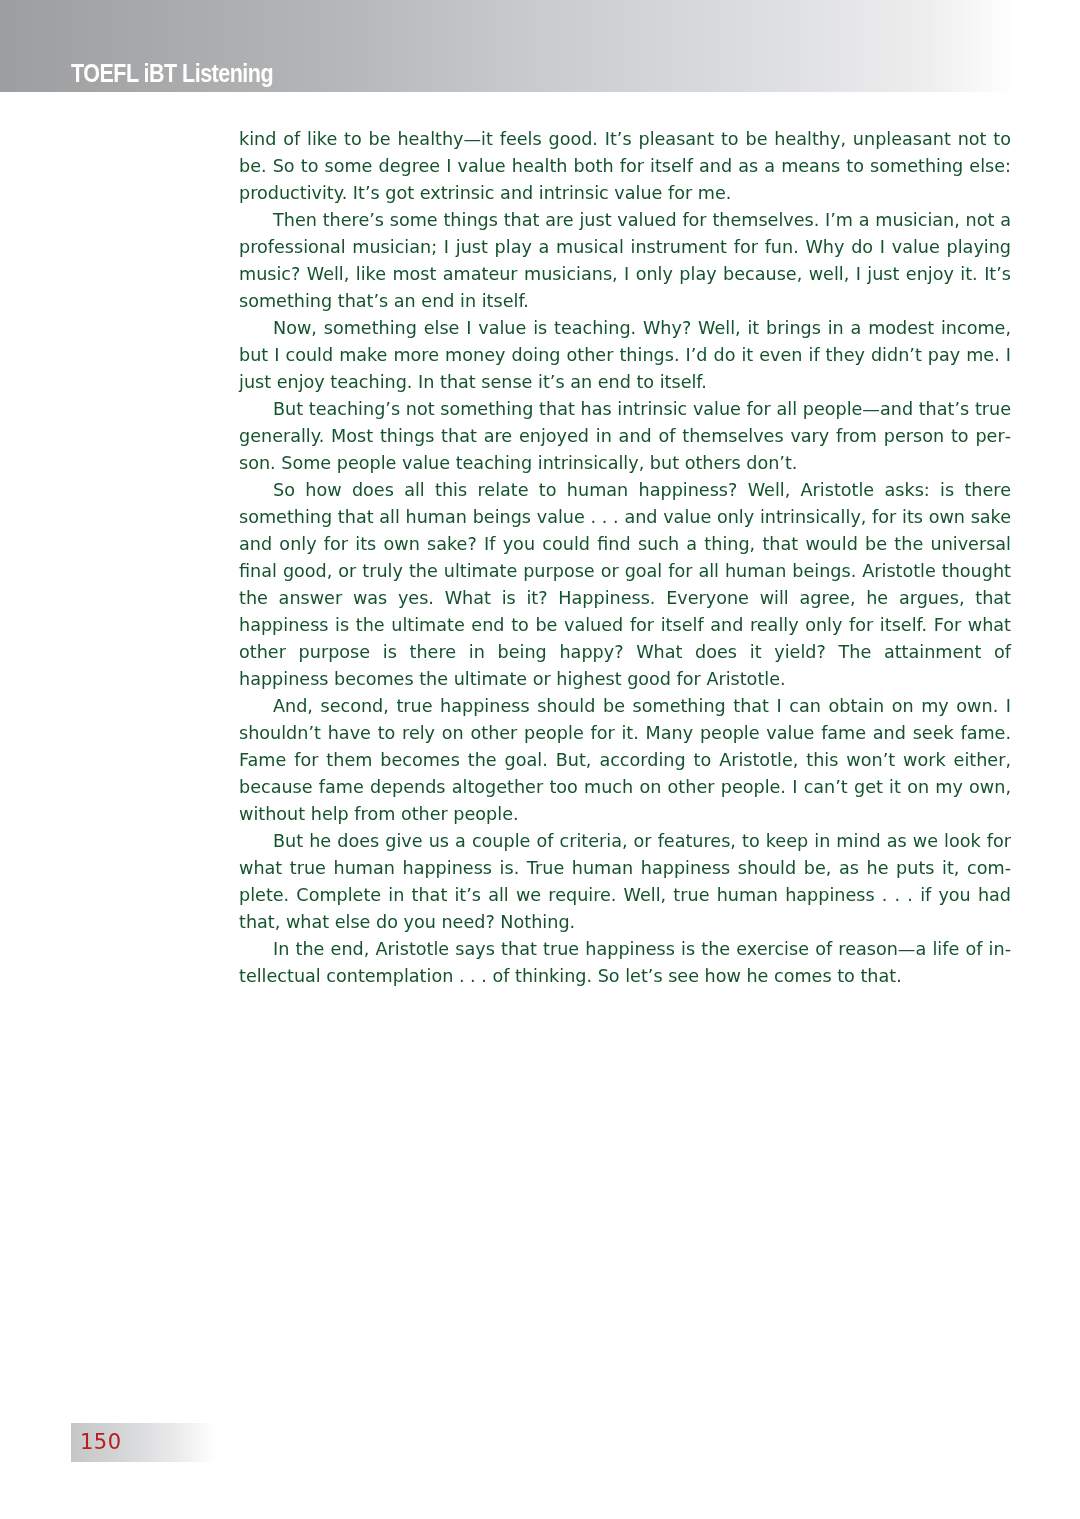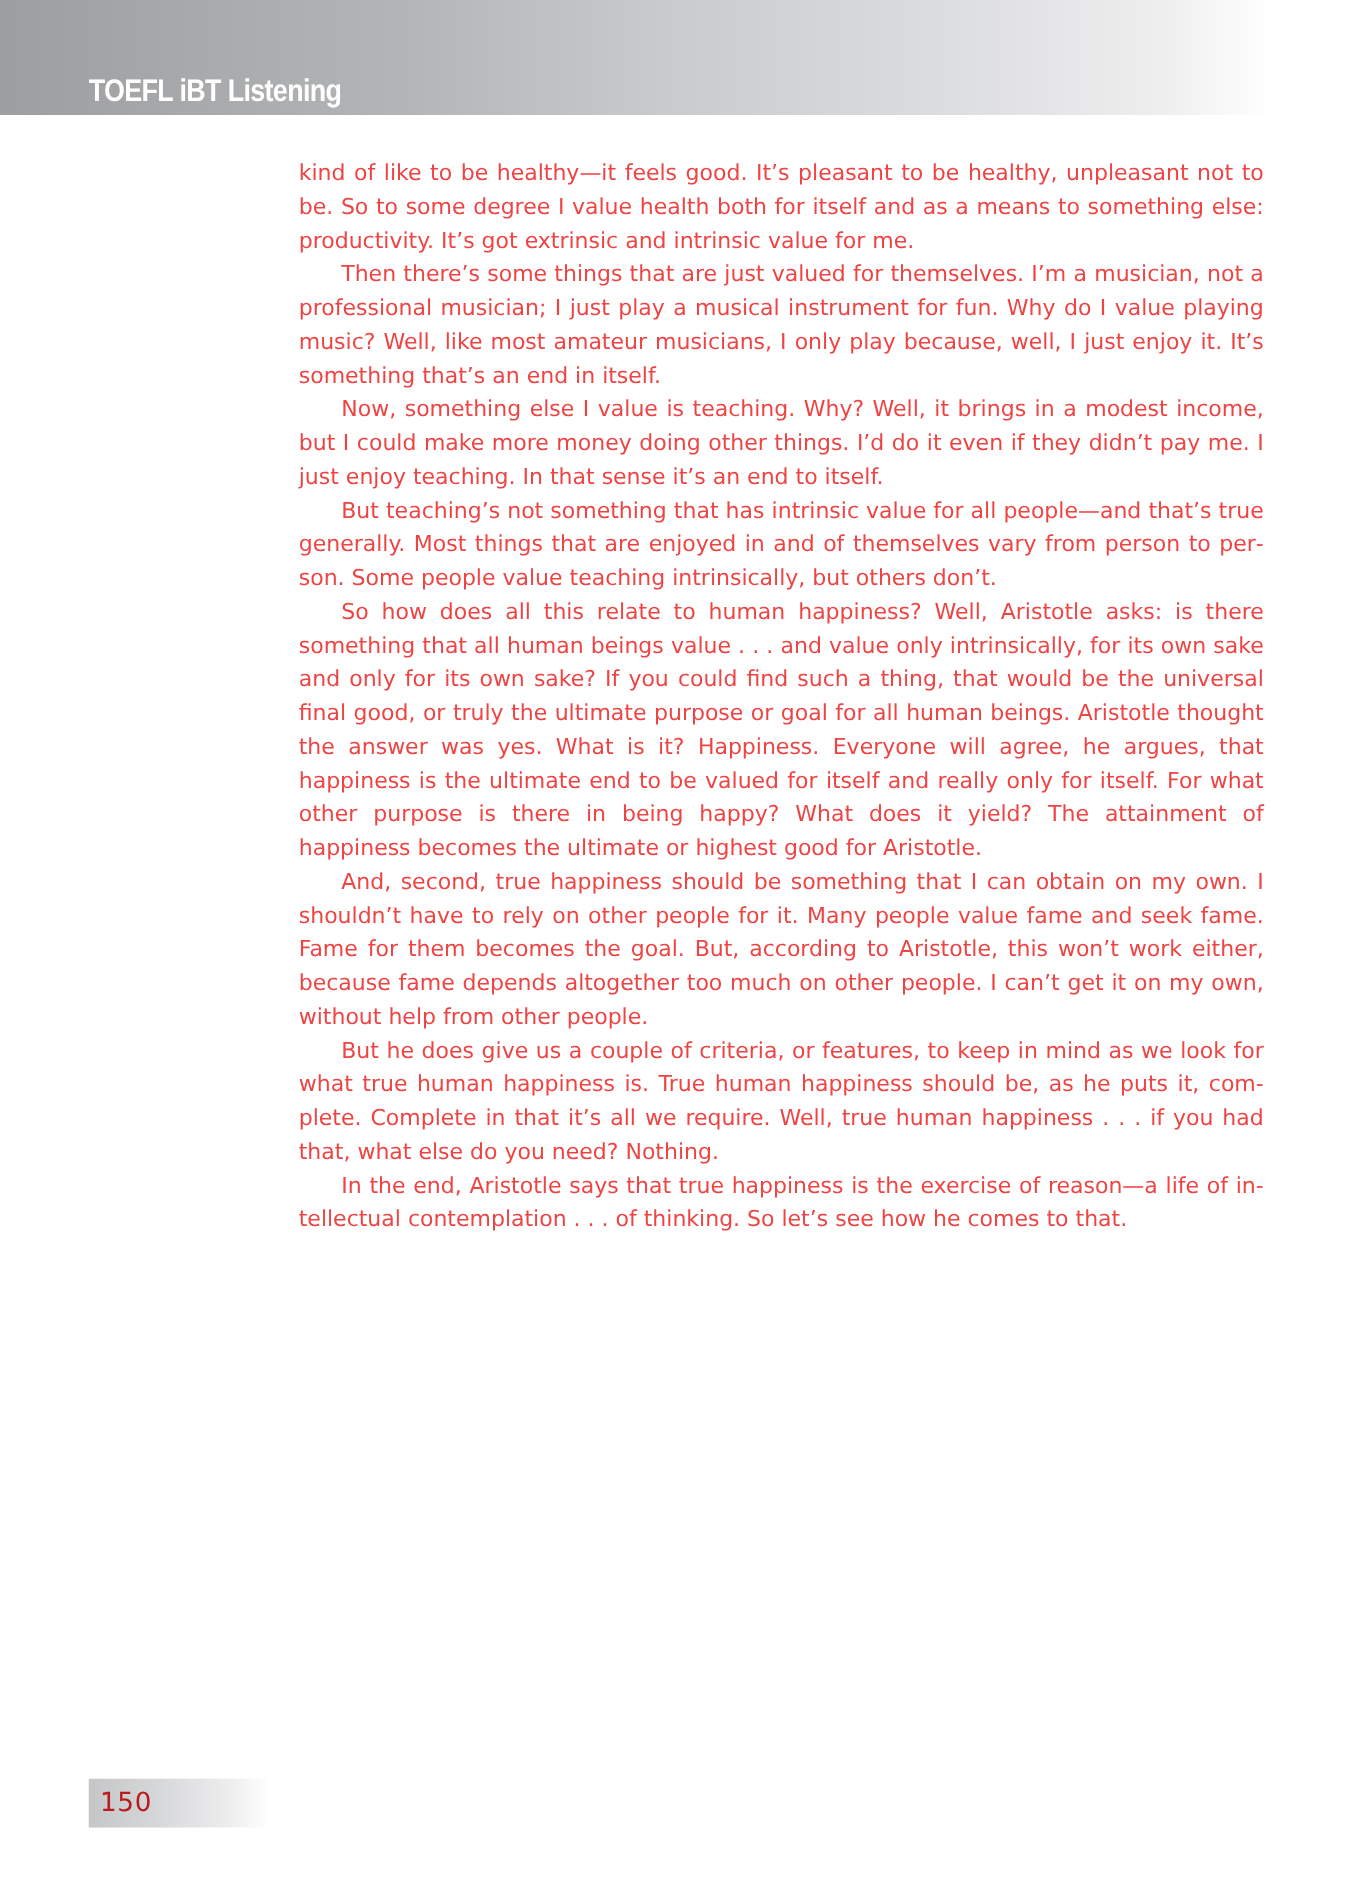--- a/index.html
+++ b/index.html
@@ -36,21 +36,21 @@
       line-height: 30px;
     }
     .body-text {
       position: absolute;
       left: 239px;
       top: 126px;
       width: 772px;
       font-family: "DejaVu Sans", sans-serif;
       font-size: 17.6px;
       line-height: 27px;
-      color: #ef4444;
+      color: #14532d;
       text-align: justify;
     }
     .body-text p {
       margin: 0;
       text-indent: 34px;
       hyphens: manual;
     }
     .body-text p.first {
       text-indent: 0;
     }

